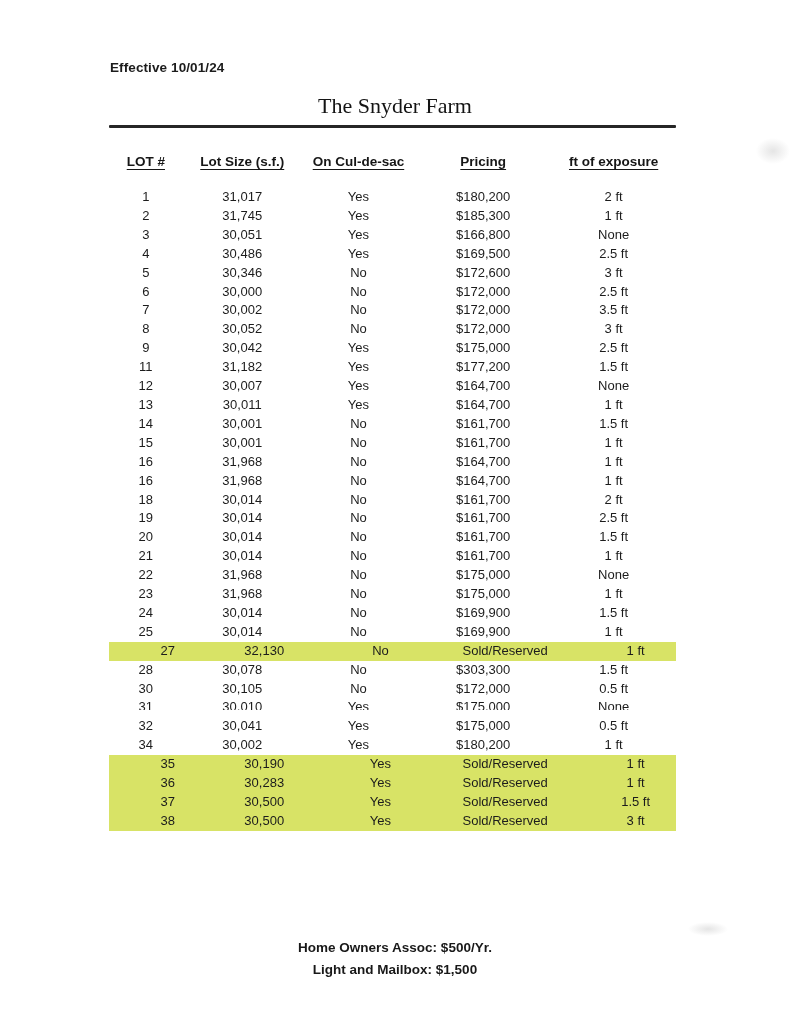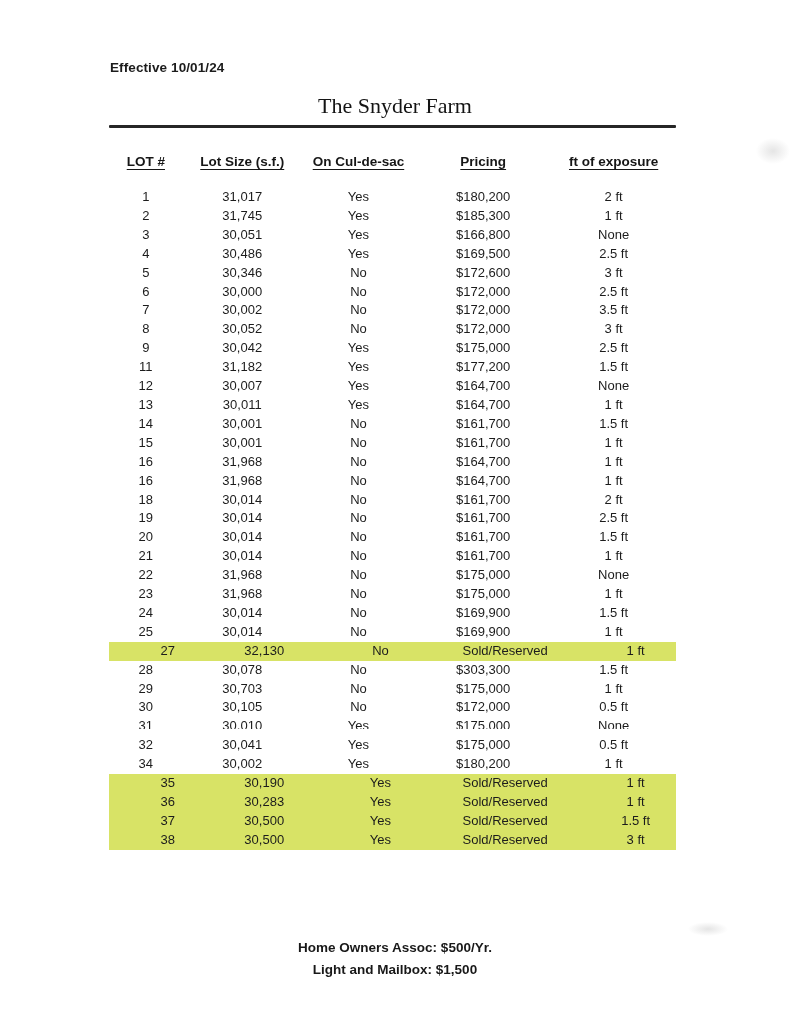--- a/index.html
+++ b/index.html
@@ -347,27 +347,20 @@
       </tr>
 
       <tr>
         <td><span>28</span></td>
         <td><span>30,078</span></td>
         <td><span>No</span></td>
         <td><span>$303,300</span></td>
         <td><span>1.5 ft</span></td>
       </tr>
 
-      <tr>
-        <td><span>29</span></td>
-        <td><span>30,703</span></td>
-        <td><span>No</span></td>
-        <td><span>$175,000</span></td>
-        <td><span>1 ft</span></td>
-      </tr>
 
       <tr>
         <td><span>30</span></td>
         <td><span>30,105</span></td>
         <td><span>No</span></td>
         <td><span>$172,000</span></td>
         <td><span>0.5 ft</span></td>
       </tr>
 
       <tr class="clipped">

